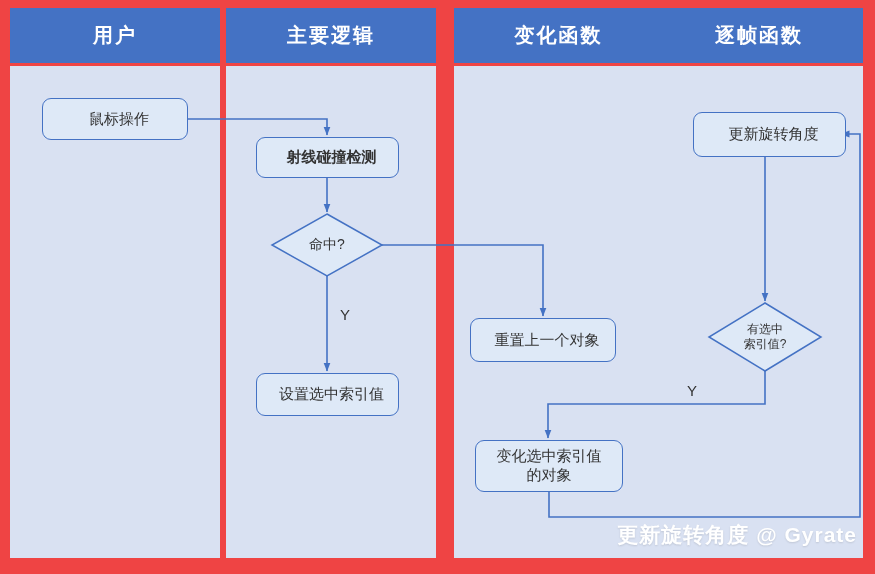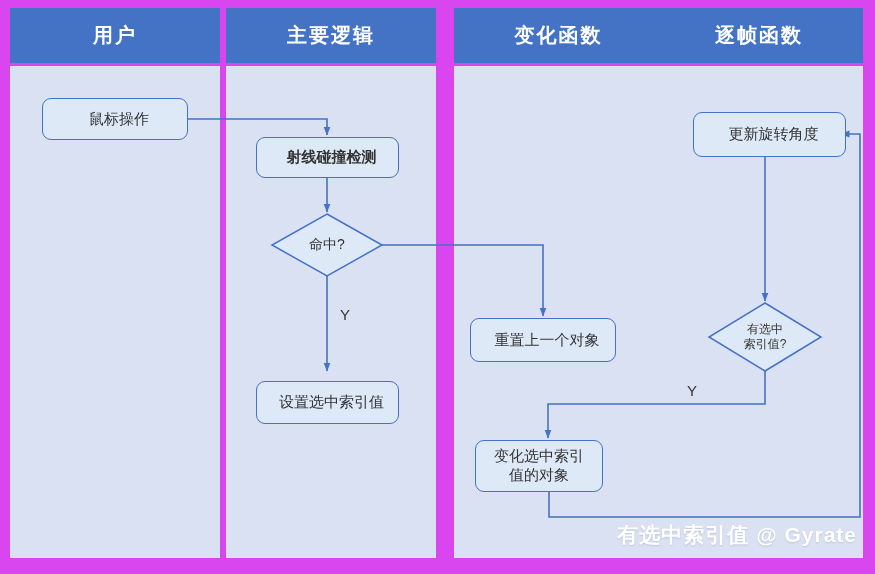--- a/index.html
+++ b/index.html
@@ -1,17 +1,17 @@
 <!DOCTYPE html>
 <html><head>
 <meta charset="utf-8">
 <style>
   html,body{margin:0;padding:0;background:#fff;}
   body{font-family:"Liberation Sans","DejaVu Sans",sans-serif;}
-  .canvas{position:relative;width:875px;height:574px;background:#d946ef;overflow:hidden;}
+  .canvas{position:relative;width:875px;height:574px;background:#ef4444;overflow:hidden;}
 
   .lane{position:absolute;top:8px;}
   .lane-header{height:55px;background:#4472C4;color:#ffffff;display:flex;align-items:center;justify-content:center;font-size:20px;font-weight:600;letter-spacing:2px;}
   .lane-body{margin-top:3px;height:492px;background:#D9E1F2;}
 
   .connectors{position:absolute;left:0;top:0;width:875px;height:574px;pointer-events:none;}
   .conn{fill:none;stroke:#4472C4;stroke-width:1.6;}
   .decision{fill:#DEE9F7;stroke:#4472C4;stroke-width:1.5;}
 
   .node{position:absolute;background:#DEE9F7;border:1.5px solid #4472C4;border-radius:9px;
@@ -72,31 +72,31 @@
     <path class="conn" d="M549,492 L549,517 L860,517 L860,134 L841,134" marker-end="url(#arrow)"></path>
 
     <polygon class="decision" points="327,214 382,245 327,276 272,245"></polygon>
     <polygon class="decision" points="765,303 821,337 765,371 709,337"></polygon>
   </svg>
 
   <div class="node" style="left:42px;top:98px;width:146px;height:42px;">鼠标操作</div>
 
   <div class="node" style="left:256px;top:137px;width:143px;height:41px;font-weight:bold;">射线碰撞检测</div>
 
-  <div class="node" style="left:256px;top:381px;width:143px;height:43px;">设置选中索引值</div>
+  <div class="node" style="left:256px;top:373px;width:143px;height:43px;">设置选中索引值</div>
 
   <div class="node" style="left:470px;top:318px;width:146px;height:44px;">重置上一个对象</div>
 
-  <div class="node" style="left:475px;top:440px;width:128px;height:52px;padding:0 16px;">变化选中索引值的对象</div>
+  <div class="node" style="left:475px;top:440px;width:148px;height:52px;padding:0 16px;">变化选中索引值的对象</div>
 
   <div class="node" style="left:693px;top:112px;width:153px;height:45px;">更新旋转角度</div>
 
   <div class="decision-label" style="left:287px;top:228px;width:80px;height:34px;font-size:14px;">命中?</div>
 
   <div class="decision-label" style="left:742px;top:318px;width:46px;height:38px;font-size:12px;">有选中索引值?</div>
 
   <div class="edge-label" style="left:340px;top:306px;">Y</div>
 
   <div class="edge-label" style="left:687px;top:382px;">Y</div>
 
-  <div class="watermark" style="right:18px;top:521px;">有选中索引值 @ Gyrate</div>
+  <div class="watermark" style="right:18px;top:521px;">更新旋转角度 @ Gyrate</div>
 
 </div>
 
 </body></html>

